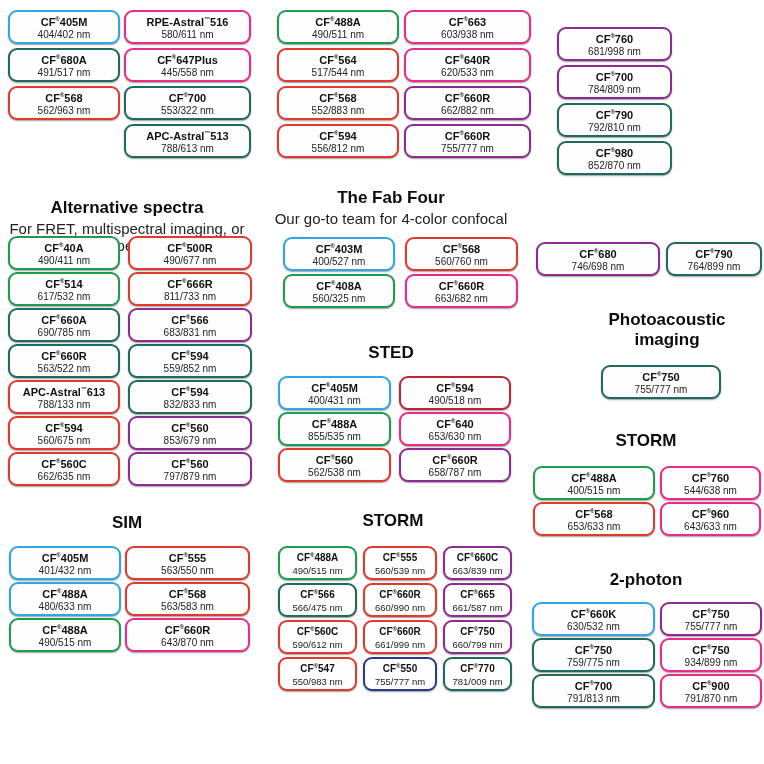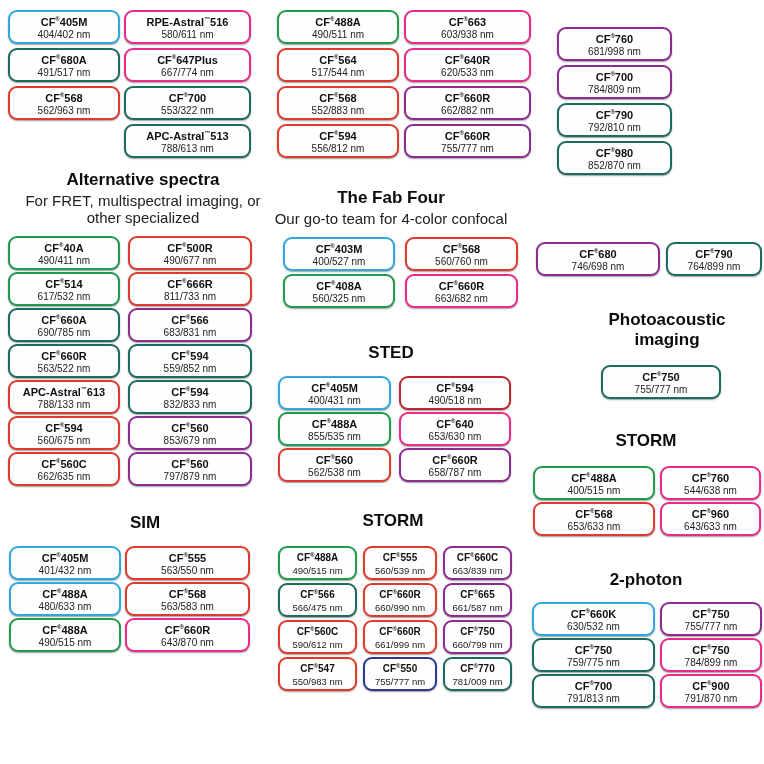--- a/index.html
+++ b/index.html
@@ -17,38 +17,38 @@
   .sec-head{position:absolute;text-align:center;}
   .sec-title{font-size:17px;line-height:20px;font-weight:bold;color:#0d0d0d;margin:0;}
   .sec-sub{font-size:15px;color:#222;margin:2px 0 0 0;}
   
   #g-top1{left:8px;top:10px;width:112px;}
   #g-top2{left:124px;top:10px;width:127px;}
   #g-top3{left:277px;top:10px;width:122px;}
   #g-top4{left:404px;top:10px;width:127px;}
   #g-top5{left:557px;top:27px;width:115px;}
   
-  #h-alt{left:0;top:170px;width:254px;padding-left:16px;}
+  #h-alt{left:0;top:198px;width:254px;}
   #g-alt{left:8px;top:236px;grid-template-columns:112px 124px;}
   
   #h-fab{left:270px;top:188px;width:242px;}
   #g-fab{left:283px;top:237px;grid-template-columns:112px 113px;column-gap:10px;row-gap:3px;}
   
   #g-pair{left:536px;top:242px;grid-template-columns:124px 96px;column-gap:6px;}
   
   #h-photo{left:577px;top:310px;width:180px;}
   #g-photo{left:601px;top:365px;width:120px;}
   
   #h-sted{left:270px;top:343px;width:242px;}
   #g-sted{left:278px;top:376px;grid-template-columns:113px 112px;column-gap:8px;row-gap:2px;}
   
   #h-tirf{left:528px;top:431px;width:236px;}
   #g-tirf{left:533px;top:466px;grid-template-columns:122px 101px;column-gap:5px;row-gap:2px;}
   
-  #h-sim{left:0;top:513px;width:254px;padding-left:18px;}
+  #h-sim{left:0;top:513px;width:254px;}
   #g-sim{left:9px;top:546px;grid-template-columns:112px 125px;column-gap:4px;row-gap:2px;}
   
   #h-storm{left:268px;top:511px;width:250px;}
   #g-storm{left:278px;top:546px;grid-template-columns:79px 74px 69px;column-gap:6px;row-gap:3px;}
   #g-storm .pill-name{font-size:10px;}
   #g-storm .pill-value{font-size:9.5px;}
   
   #h-2p{left:528px;top:570px;width:236px;}
   #g-2p{left:532px;top:602px;grid-template-columns:123px 102px;column-gap:5px;row-gap:2px;}
 </style>
@@ -71,21 +71,21 @@
         <div class="pill-value">562/963 nm</div>
       </div>
     </div>
   <div class="group col" id="g-top2">
       <div class="pill" style="border-color: rgb(235, 42, 138);">
         <div class="pill-name">RPE-Astral<sup>™</sup>516</div>
         <div class="pill-value">580/611 nm</div>
       </div>
       <div class="pill" style="border-color: rgb(235, 42, 138);">
         <div class="pill-name">CF<sup>®</sup>647Plus</div>
-        <div class="pill-value">667/774 nm</div>
+        <div class="pill-value">445/558 nm</div>
       </div>
       <div class="pill" style="border-color: rgb(29, 106, 95);">
         <div class="pill-name">CF<sup>®</sup>700</div>
         <div class="pill-value">553/322 nm</div>
       </div>
       <div class="pill" style="border-color: rgb(29, 106, 95);">
         <div class="pill-name">APC-Astral<sup>™</sup>513</div>
         <div class="pill-value">788/613 nm</div>
       </div>
     </div>
@@ -398,21 +398,21 @@
       <div class="pill" style="border-color: rgb(141, 43, 144);">
         <div class="pill-name">CF<sup>®</sup>750</div>
         <div class="pill-value">755/777 nm</div>
       </div>
       <div class="pill" style="border-color: rgb(29, 106, 95);">
         <div class="pill-name">CF<sup>®</sup>750</div>
         <div class="pill-value">759/775 nm</div>
       </div>
       <div class="pill" style="border-color: rgb(235, 42, 138);">
         <div class="pill-name">CF<sup>®</sup>750</div>
-        <div class="pill-value">784/899 nm</div>
+        <div class="pill-value">934/899 nm</div>
       </div>
       <div class="pill" style="border-color: rgb(29, 106, 95);">
         <div class="pill-name">CF<sup>®</sup>700</div>
         <div class="pill-value">791/813 nm</div>
       </div>
       <div class="pill" style="border-color: rgb(235, 42, 138);">
         <div class="pill-name">CF<sup>®</sup>900</div>
         <div class="pill-value">791/870 nm</div>
       </div>
     </div>

